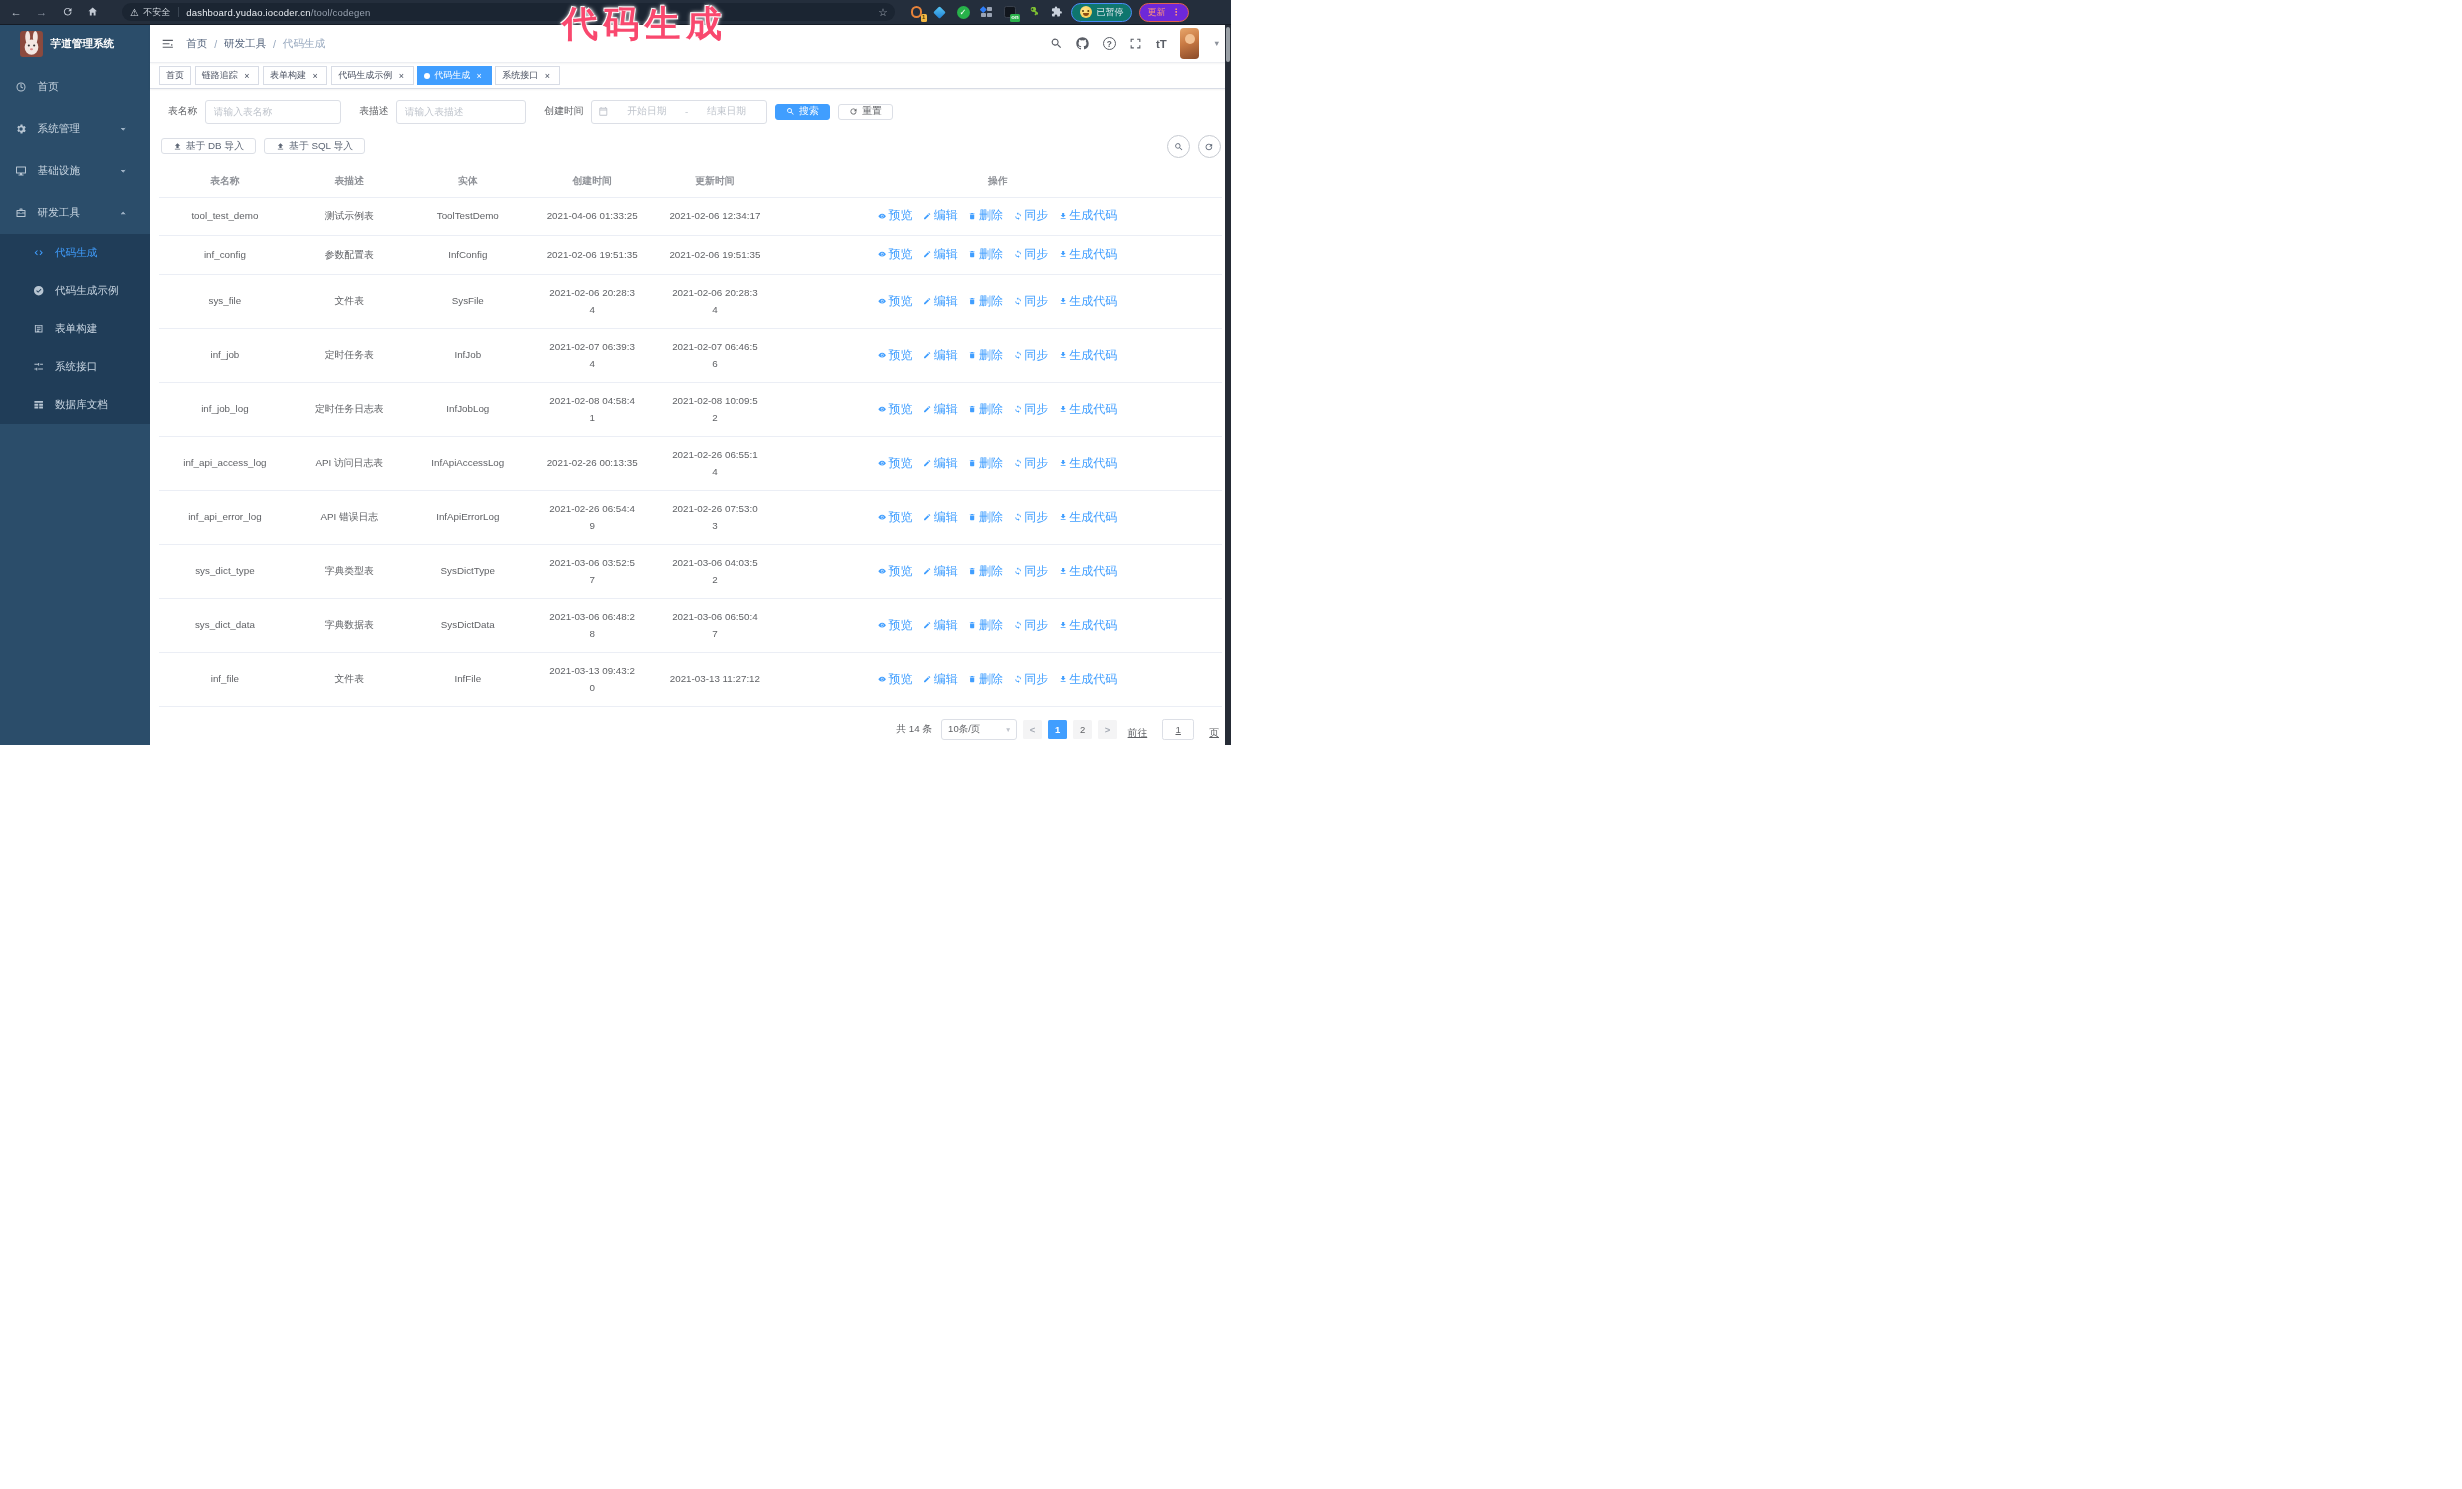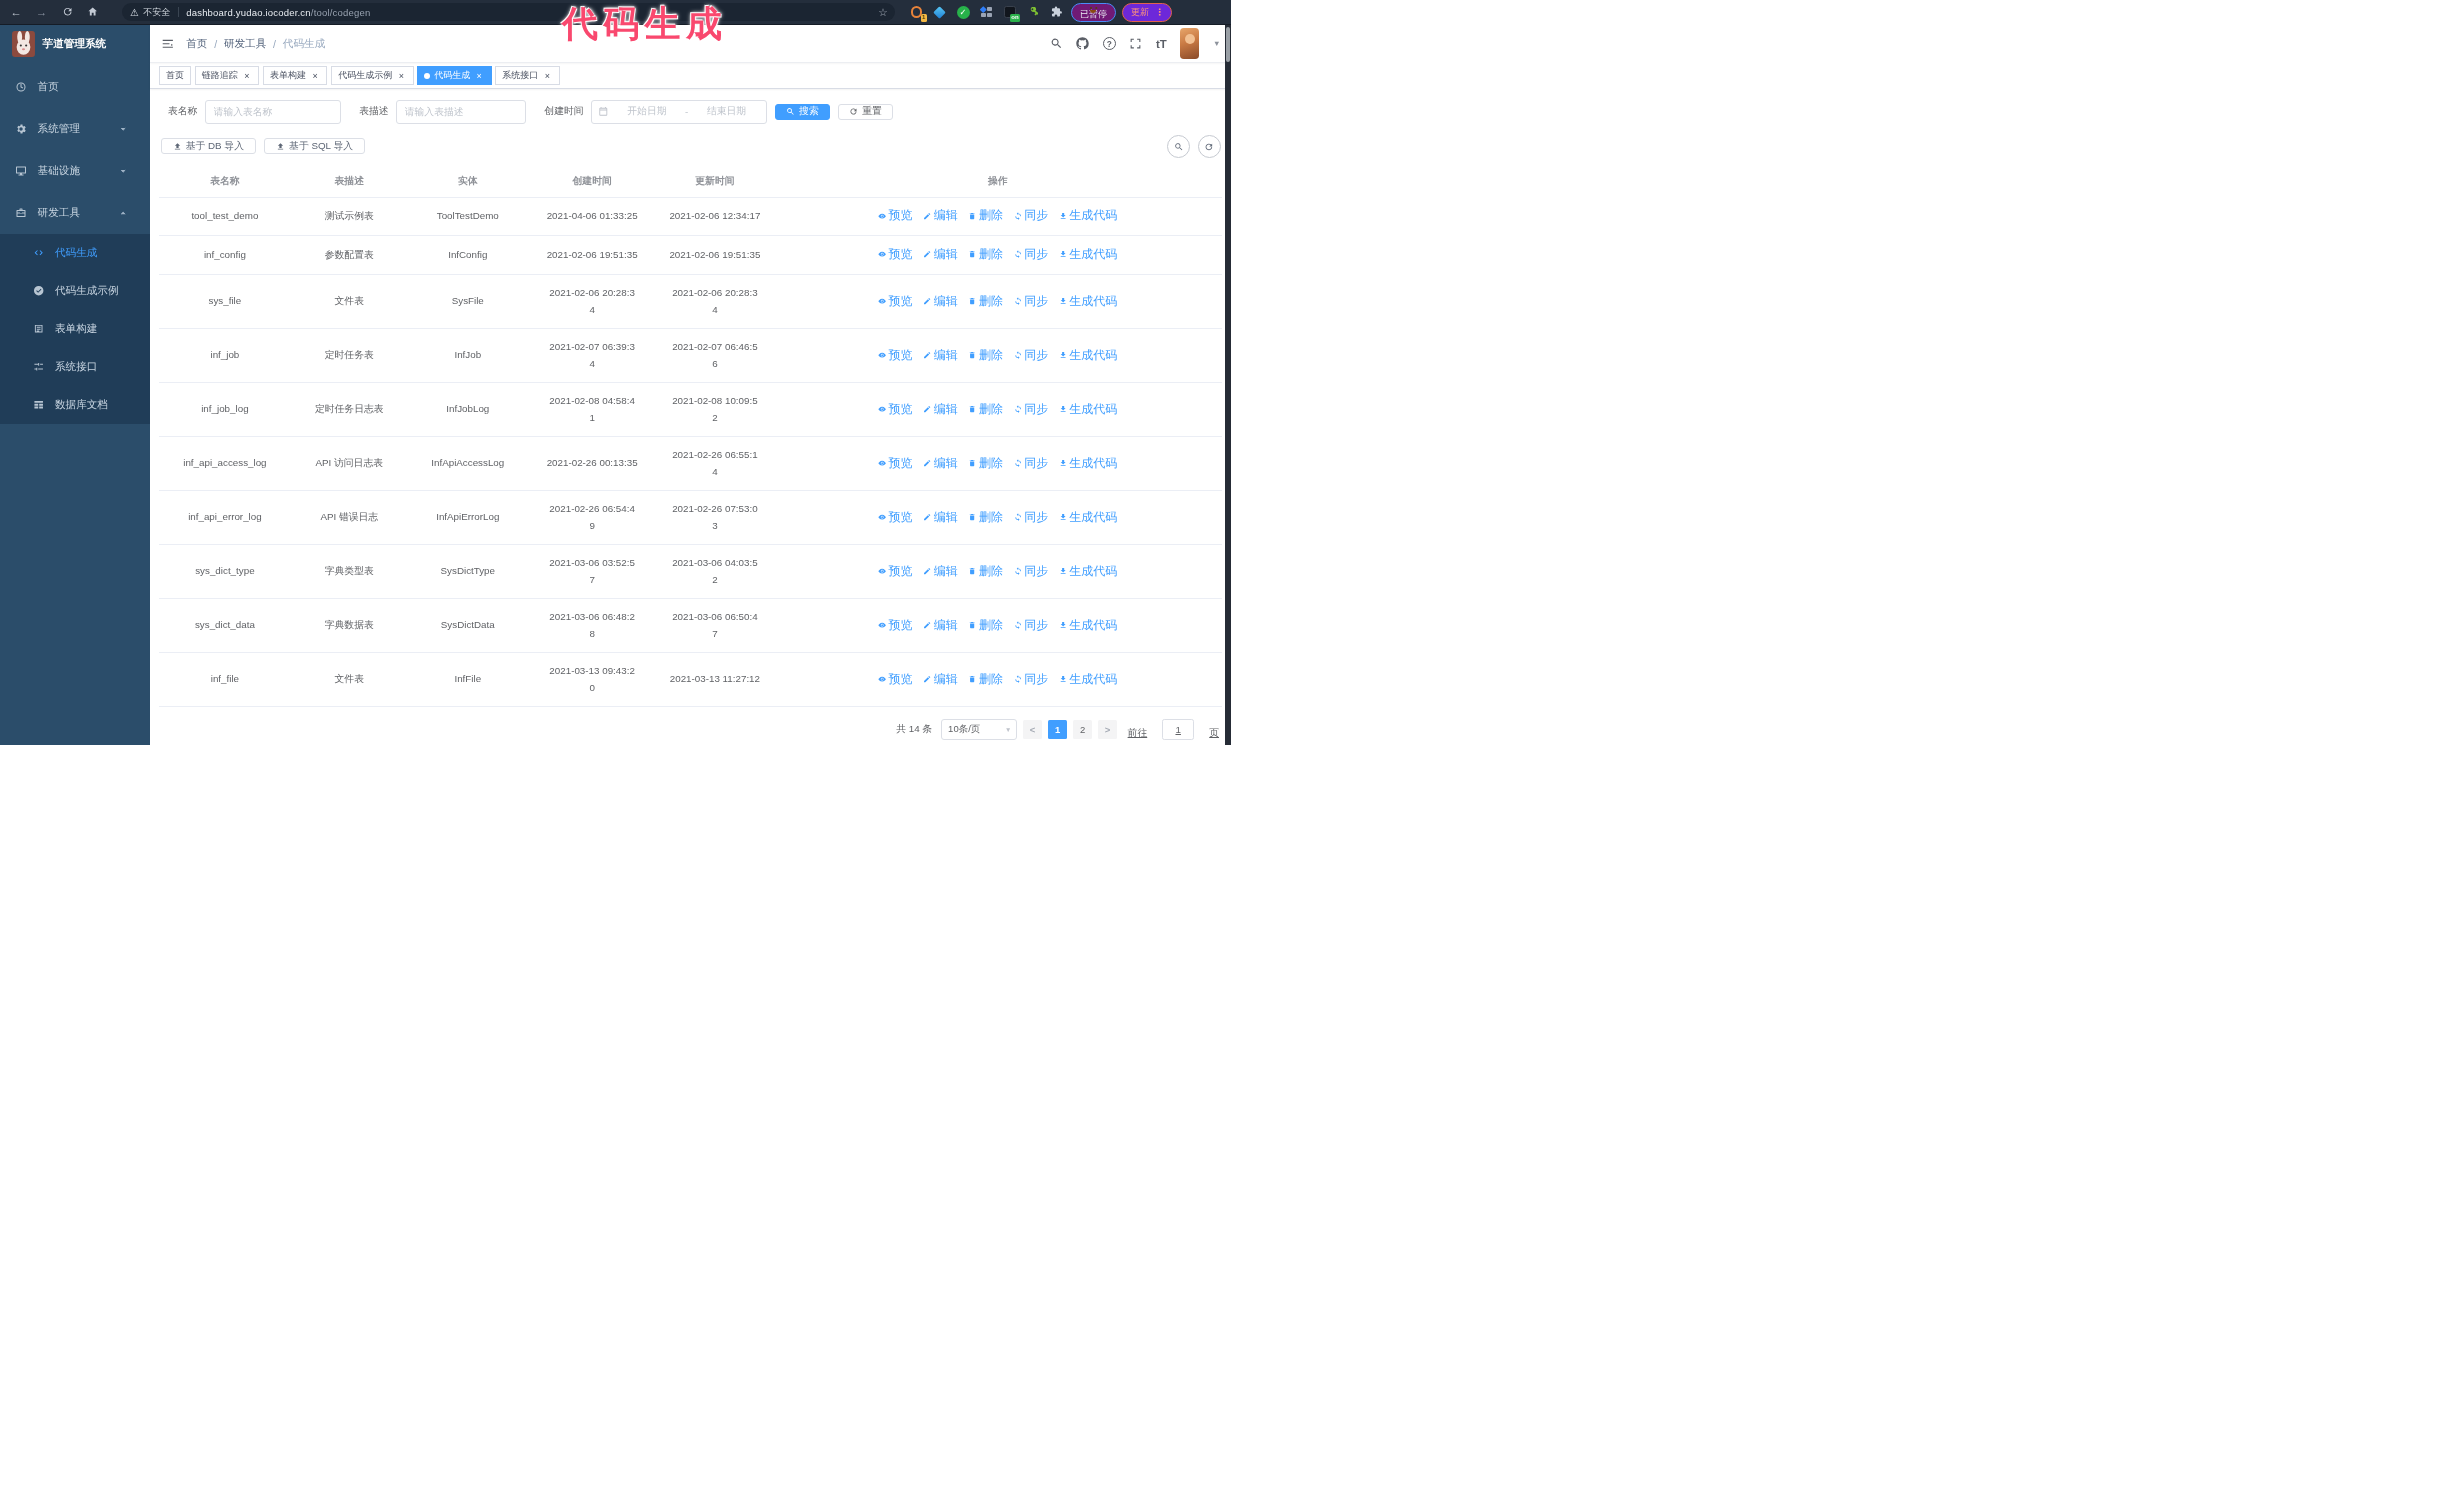--- a/index.html
+++ b/index.html
@@ -25,35 +25,35 @@
   .ring { width:11.4px; height:11.4px; border:2.3px solid #e8833a; border-radius:50%; }
   .gem { width:9px; height:9px; background:linear-gradient(135deg,#58c8f5,#1f7fd4); transform:rotate(45deg); border-radius:1.5px; }
   .gcheck { width:13px; height:13px; background:#27b24a; border-radius:50%; color:#fff; font-size:8.3px; display:flex; align-items:center; justify-content:center; font-weight:bold; }
   .gridic { display:grid; grid-template-columns:4.5px 4.5px; grid-gap:1.5px; }
   .gridic i { width:4.5px; height:4.5px; background:#9aa4b4; border-radius:0.8px; }
   .gridic i.blue { background:#2f7df6; transform:rotate(45deg); }
   .darksq { width:12px; height:12px; background:#11161d; border-radius:2.3px; border:0.8px solid #39414d; }
   .keyic { color:#7ec132; font-size:10.6px; }
   .puzzle { color:#c9d1dc; font-size:11.4px; }
   .chip { display:flex; align-items:center; gap:4.5px; height:19px; border-radius:9.8px; padding:0 7.6px; font-size:9px; white-space:nowrap; }
-  .chip.paused { border:1.5px solid #4a8cf7; color:#e8ecf1; background:#701a75;flex-direction:column; }
+  .chip.paused { border:1.5px solid #4a8cf7; color:#e8ecf1; background:#0f766e; }
   .chip.update { border:1.5px solid #e2624e; color:#ff9479; background:#6d28d9; margin-left:6.8px; gap:6px; }
   .emoji-face { width:12px; height:12px; background:radial-gradient(circle at 35% 35%,#ffe487,#f6c544); border-radius:50%; position:relative; }
   .emoji-face:before { content:""; position:absolute; left:2.3px; top:3.8px; width:1.9px; height:1.9px; background:#5a3d0c; border-radius:50%; box-shadow:5.3px 0 0 #5a3d0c; }
   .emoji-face:after { content:""; position:absolute; left:3px; top:6.8px; width:6px; height:3px; background:#8a4a12; border-radius:0 0 6px 6px; }
   .kebab { letter-spacing:0; font-weight:bold; }
 
   
   .annotation { position:absolute; left:562px; top:0px; z-index:99; font-size:36px; font-weight:bold; letter-spacing:5.3px; color:#f9486e;
     text-shadow:0 0 1.5px #fff,0 0 3px #fff,0 0 5.3px #fff,0.8px 0.8px 0 #fff,-0.8px -0.8px 0 #fff; }
 
   
   .app { display:flex; height:720px; }
   .sidebar { width:150px; background:#2b4d6a; color:#c9d6e2; flex-shrink:0; display:flex; flex-direction:column; }
-  .logo-bar { height:38px; display:flex; align-items:center; gap:7.6px; padding-left:12px; }
+  .logo-bar { height:38px; display:flex; align-items:center; gap:7.6px; padding-left:20px; }
   .logo-img { width:23px; height:26px; border-radius:3px; overflow:hidden; flex-shrink:0; }
   .logo-title { font-size:10.6px; font-weight:bold; color:#fff; }
   .menu { padding-top:3px; }
   .menu-item { position:relative; height:42px; display:flex; align-items:center; padding-left:15px; font-size:10.6px; cursor:pointer; }
   .menu-item .ic { font-size:12px; margin-right:10.6px; color:#b7c5d2; }
   .menu-item .arrow { position:absolute; right:12px; font-size:8.3px; color:#9fb3c6; }
   .submenu { background:#203d58; }
   .submenu .menu-item { height:38px; padding-left:33px; font-size:10.6px; }
   .submenu .menu-item .ic { font-size:11.4px; }
   .submenu .menu-item.active { color:#409eff; }

